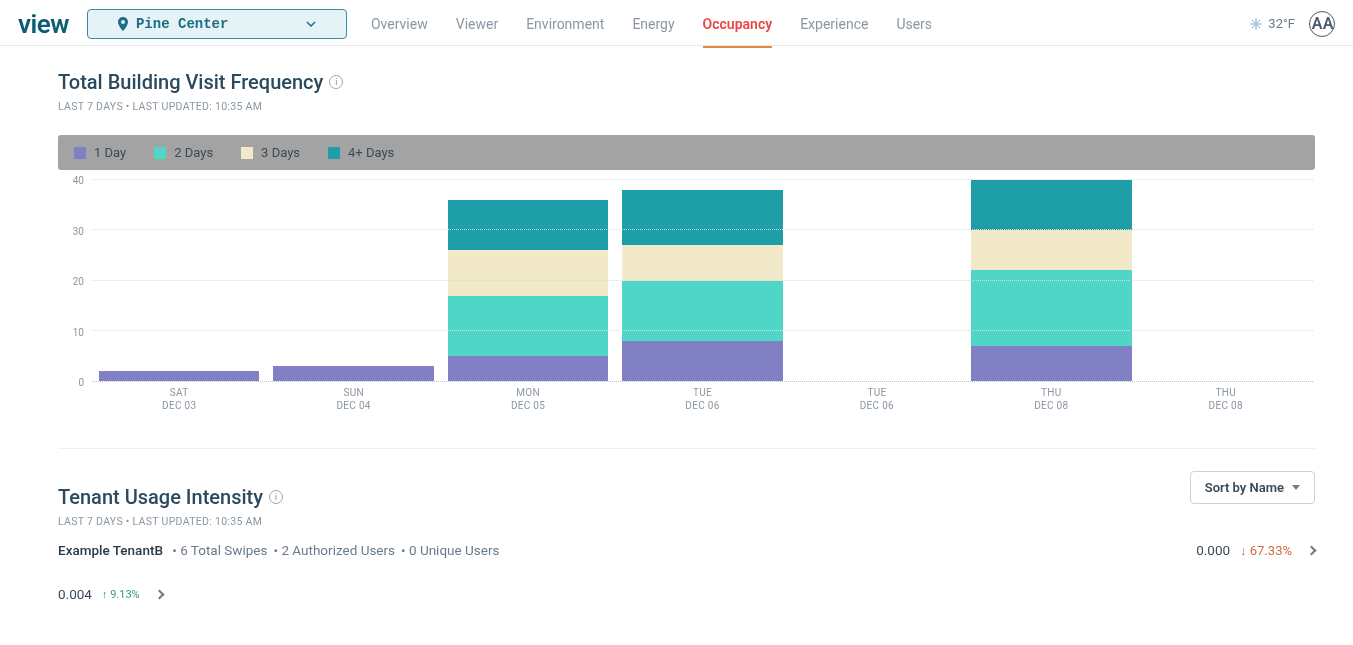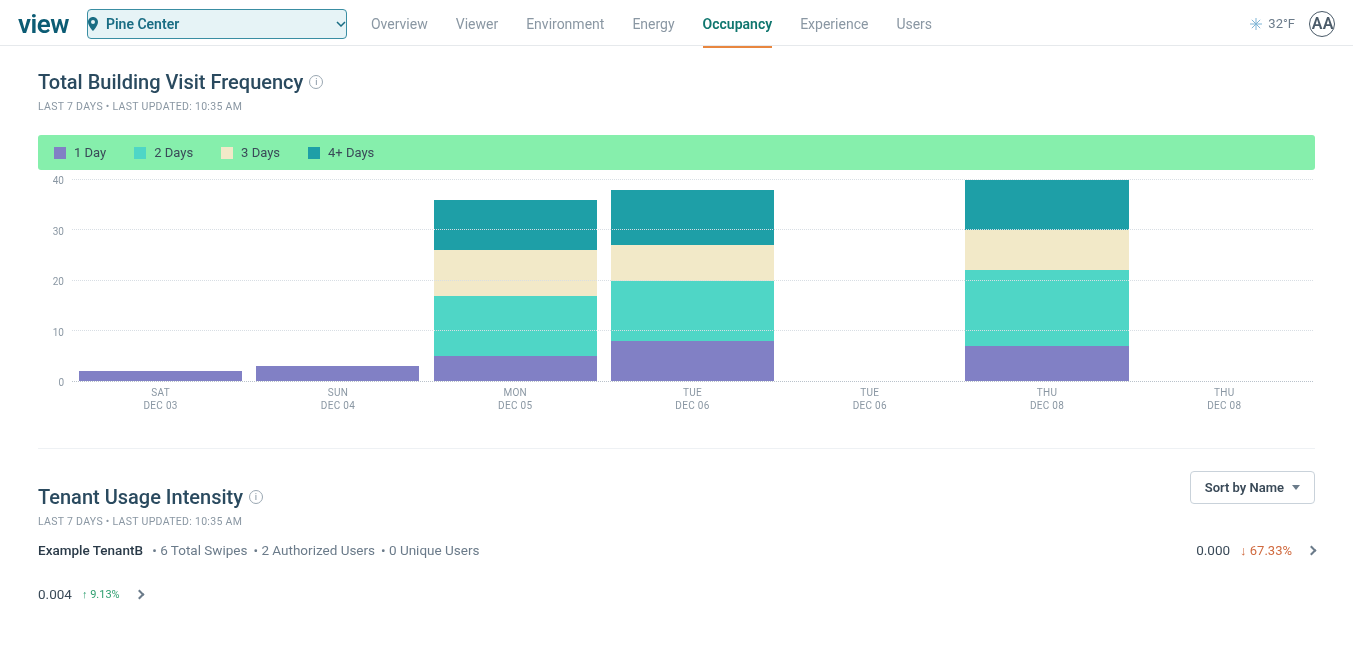--- a/index.html
+++ b/index.html
@@ -26,45 +26,46 @@
     letter-spacing: -0.5px;
     margin-right: 4px;
   }
   .location-picker {
     display: flex;
     align-items: center;
     gap: 8px;
     background: #e6f3f6;
     border: 1.5px solid #3a8ea3;
     border-radius: 4px;
-    padding: 6px 0;
+    padding: 6px 30px;
     min-width: 260px;
     color: #1a6d84;
     font-weight: 600;
     font-size: 14px;
     cursor: pointer;
     justify-content: space-between;
+    font-family: Liberation Mono, monospace;
   }
   .location-left { display:flex; align-items:center; gap:8px; }
   .pin-icon { width:10px; height:14px; }
   .chev-icon { width:10px; height:6px; }
   .nav {
     display: flex;
     gap: 28px;
     margin-left: 10px;
   }
   .nav-item {
     font-size: 14px;
     color: #8a97a3;
     cursor: pointer;
     padding: 6px 0;
     position: relative;
   }
   .nav-item.active {
-    color: #0f766e;
+    color: #ef4444;
     font-weight: 600;
   }
   .nav-item.active::after {
     content: "";
     position: absolute;
     left: 0; right: 0; bottom: -10px;
     height: 2px;
     background: #e8863f;
   }
   .top-right {
@@ -76,21 +77,21 @@
   .temp { font-size: 13px; color: #6b7b8a; display:flex; align-items:center; gap:6px;}
   .avatar {
     width: 26px; height: 26px;
     border: 1.5px solid #4a5a68;
     border-radius: 50%;
     display: flex; align-items: center; justify-content: flex-end;
     font-size: 16px; color: #4a5a68; font-weight:600; letter-spacing:0.5px;
     cursor: pointer;
   }
   .content {
-    padding: 10px 38px 0 38px;
+    padding: 10px 38px 0 58px;
     height: calc(645px - 46px);
     overflow-y: auto;
   }
   .section-title {
     font-size: 20px;
     color: #2a4a5f;
     font-weight: 500;
     display: flex;
     align-items: center;
     gap: 6px;
@@ -101,21 +102,21 @@
     align-items:center; justify-content:center; font-size:9px; color:#9aa7b2;
   }
   .meta-line {
     font-size: 10.5px;
     color: #8a97a3;
     letter-spacing: 0.3px;
     margin-top: 6px;
     text-transform: uppercase;
   }
   .legend {
-    background: #86efac;
+    background: #a3a3a3;
     border-radius: 3px;
     padding: 10px 16px;
     margin-top: 22px;
     display: flex;
     gap: 28px;
     align-items: flex-end;
     font-size: 13px;
     color: #3a4a58;
   }
   .legend-item { display:flex; align-items:center; gap:8px; }

